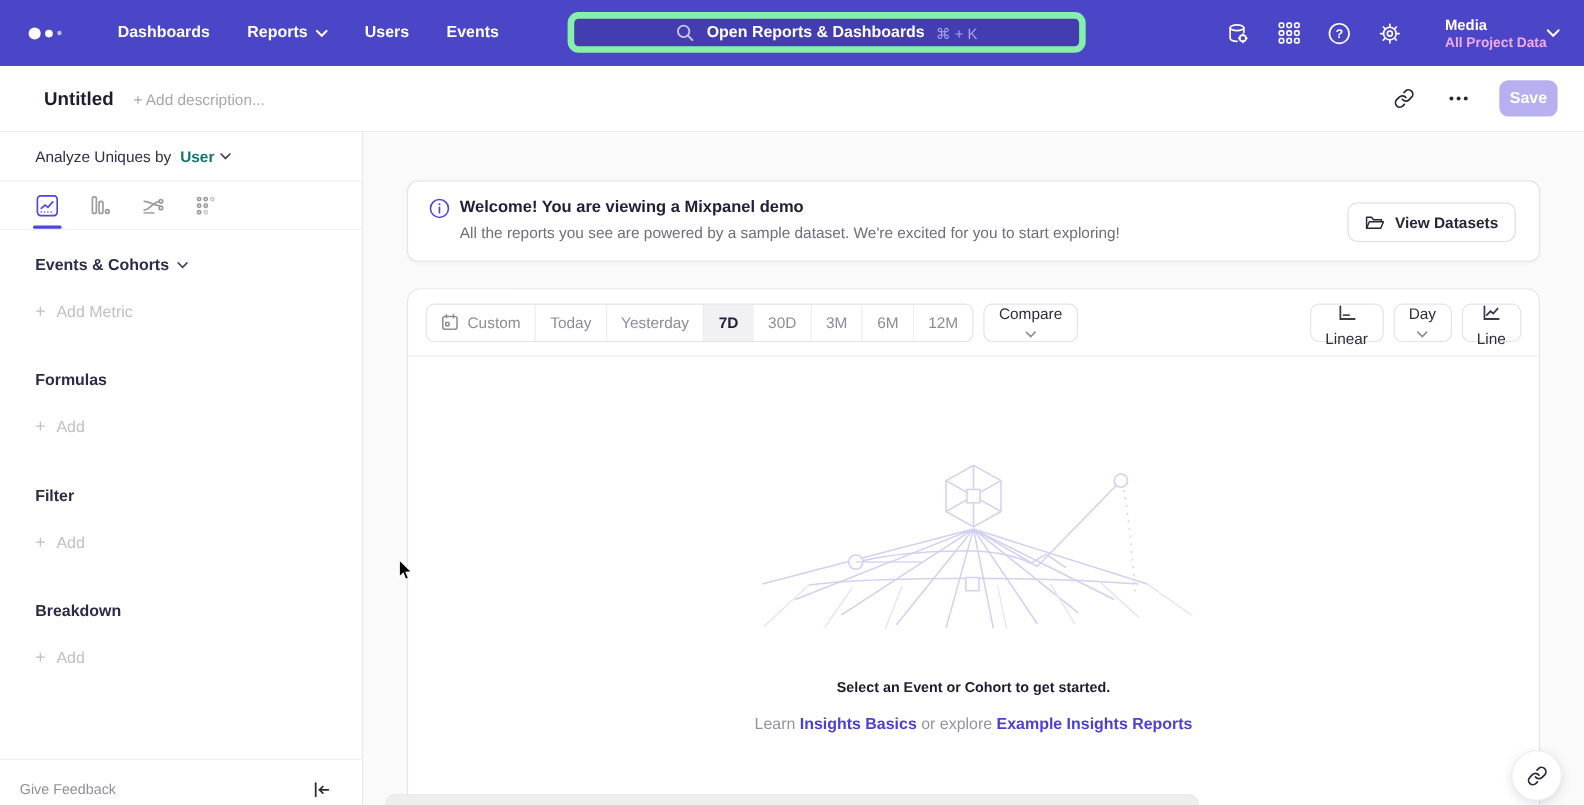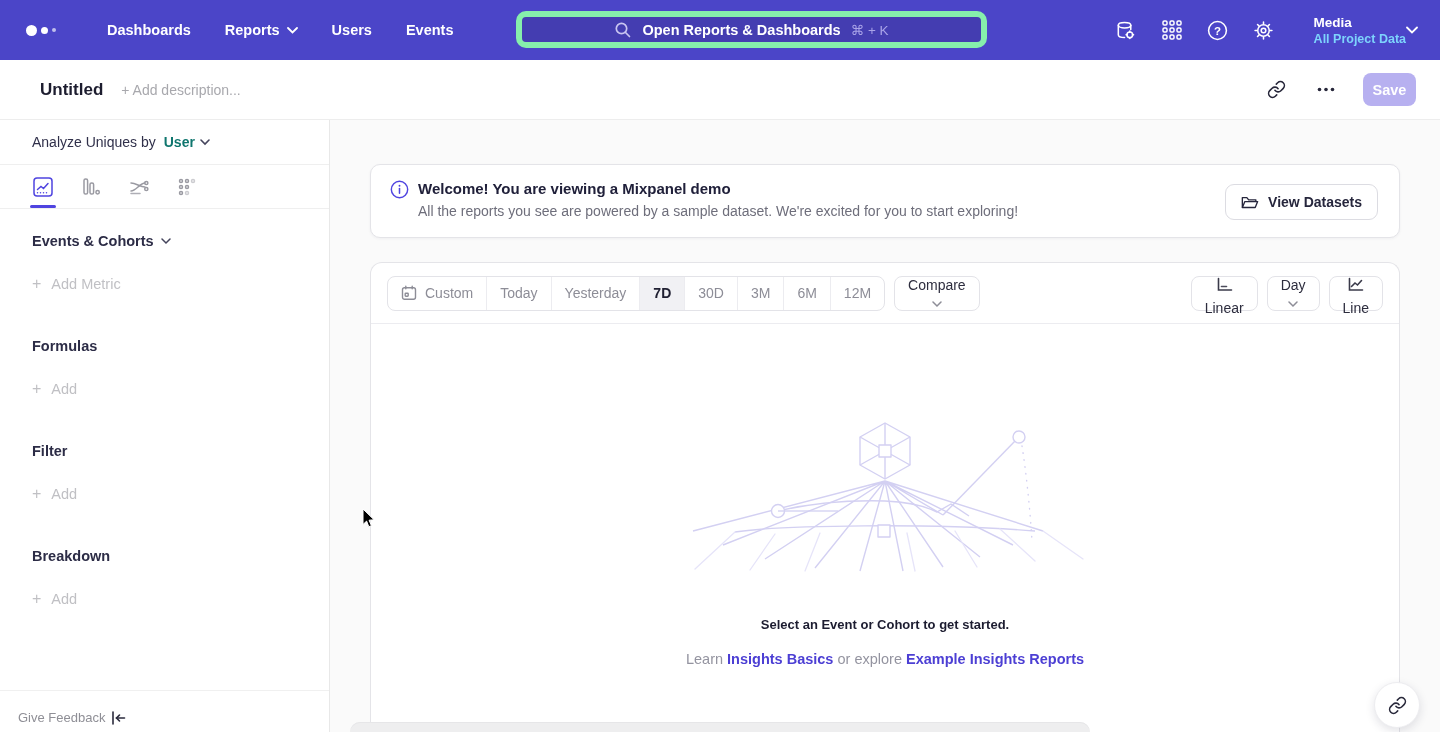--- a/index.html
+++ b/index.html
@@ -14,21 +14,21 @@
   .logo i:nth-child(3){ width:4px; height:4px; opacity:.65; }
   .navitems { display:flex; align-items:center; margin-left:24px; }
   .navitem { color:#fff; font-size:14.5px; font-weight:600; padding:0 17px; height:60px; display:flex; align-items:center; gap:7px; cursor:pointer; }
   .searchbar { position:absolute; left:516px; top:11px; width:471px; height:37px; background:#443db1; border:6px solid #86efac; border-radius:10px; display:flex; align-items:center; justify-content:center; gap:10px; color:#fff; }
   .searchbar .ph { font-size:14.5px; font-weight:600; }
   .searchbar .sc { font-size:13.5px; color:#aaa4e8; font-weight:400; }
   .nav-right { position:absolute; right:22px; top:0; height:60px; display:flex; align-items:center; gap:22px; }
   .nav-ic { width:24px; height:24px; display:flex; align-items:center; justify-content:center; cursor:pointer; }
   .project { display:flex; align-items:center; cursor:pointer; margin-left:16px; }
   .project .pname { color:#fff; font-size:13.5px; font-weight:700; line-height:17px; }
-  .project .pscope { color:#7dd3fc; font-size:12.5px; font-weight:600; line-height:16px; }
+  .project .pscope { color:#f0abfc; font-size:12.5px; font-weight:600; line-height:16px; }
 
   
   .rheader { position:absolute; left:0; top:60px; width:1440px; height:60px; background:#fff; border-bottom:1px solid #ededed; display:flex; align-items:center; }
   .rtitle { margin-left:40px; font-size:17px; font-weight:600; color:#1d1d2f; }
   .rdesc { margin-left:18px; font-size:14px; color:#a8a8ad; }
   .rheader-right { position:absolute; right:24px; display:flex; align-items:center; gap:24px; }
   .icon-btn { width:26px; height:26px; display:flex; align-items:center; justify-content:center; cursor:pointer; color:#27273a; }
   .save-btn { width:53px; height:33px; border:none; border-radius:8px; background:#b7b0f0; color:#fff; font-size:14.5px; font-weight:600; font-family:inherit; }
 
   
@@ -37,21 +37,21 @@
   .analyze-val { font-weight:600; color:#0f766e; display:flex; align-items:center; gap:5px; cursor:pointer; }
   .viz-tabs { height:44px; display:flex; align-items:stretch; padding-left:30px; gap:22px; border-bottom:1px solid #efefef; }
   .viz-tab { width:26px; display:flex; align-items:center; justify-content:center; position:relative; cursor:pointer; color:#9a9aa2; }
   .viz-tab.sel { color:#4f44e0; }
   .viz-tab.sel:after { content:""; position:absolute; left:0; right:0; bottom:0; height:3px; border-radius:2px; background:#4f44e0; }
   .side-body { padding-left:32px; }
   .side-sec-title { margin-top:24px; font-size:14.5px; font-weight:600; color:#2c2c46; display:flex; align-items:center; gap:7px; }
   .side-sec-title.gap { margin-top:46px; }
   .side-add { margin-top:27px; font-size:14.5px; color:#c0c0c4; display:flex; align-items:center; gap:10px; cursor:pointer; }
   .side-add .plus { font-size:16px; line-height:16px; }
-  .side-footer { position:absolute; left:0; bottom:0; width:329px; height:42px; border-top:1px solid #f0f0f0; display:flex; align-items:center; justify-content:flex-start; padding:12px 24px 0 18px; background:#fff; }
+  .side-footer { position:absolute; left:0; bottom:0; width:329px; height:42px; border-top:1px solid #f0f0f0; display:flex; align-items:center; justify-content:space-between; padding:12px 24px 0 18px; background:#fff; }
   .feedback { font-size:13px; color:#8f8f96; cursor:pointer; }
 
   
   .main { position:absolute; left:330px; top:120px; width:1110px; height:612px; background:#fafafa; }
   .banner { position:absolute; left:40px; top:44px; width:1030px; height:74px; background:#fff; border:1px solid #e4e4e8; border-radius:10px; box-shadow:0 1px 3px rgba(40,40,80,.05); }
   .banner-title { position:absolute; left:47px; top:15px; font-size:15px; font-weight:700; color:#20203a; }
   .banner-body { position:absolute; left:47px; top:38px; font-size:14px; color:#6e6e7b; }
   .banner-info { position:absolute; left:19px; top:15px; color:#4f44e0; }
   .view-datasets { position:absolute; right:21px; top:19px; height:36px; padding:0 15px; background:#fff; border:1px solid #dcdce2; border-radius:9px; display:flex; align-items:center; gap:9px; font-size:14px; font-weight:700; color:#26263c; cursor:pointer; }
 

